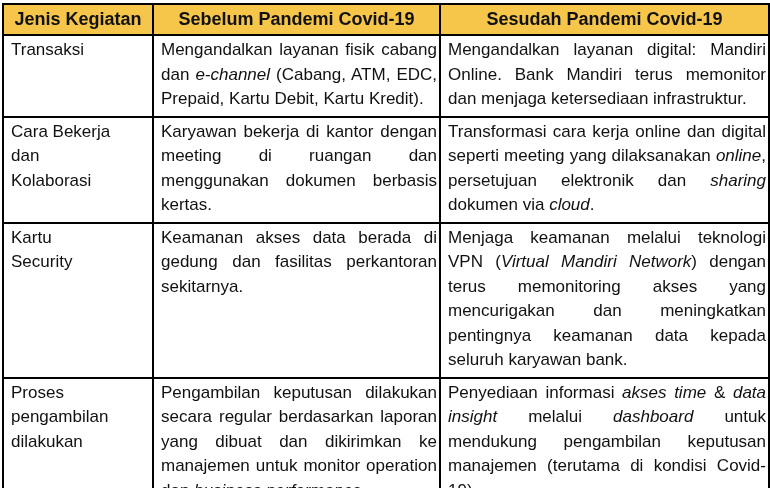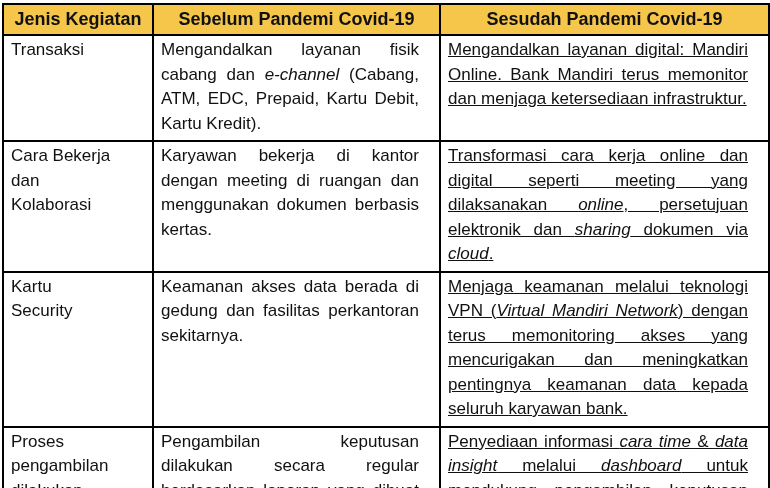--- a/index.html
+++ b/index.html
@@ -34,25 +34,25 @@
     font-weight: bold;
     font-size: 18px;
     text-align: center;
     vertical-align: middle;
     height: 28px;
     padding: 4px 4px;
   }
   table.cmp td {
     font-size: 17px;
     line-height: 24.5px;
-    padding: 2px 20px 4px 7px;
+    padding: 2px 2px 4px 7px;
   }
   td.activity-cell { text-align: left; }
   td.before-cell   { text-align: justify; padding-right: 6px; margin-top: 9px; }
-  td.after-cell    { text-align: justify; padding-right: 6px; text-decoration: underline; }
+  td.after-cell    { text-align: justify; padding-right: 6px; }
   tr.row-1 { height: 74px; }
   tr.row-2 { height: 98px; border-radius: 23px; }
   tr.row-3 { height: 144px; }
   tr.row-4 { height: 114px; }
 </style>
 </head>
 <body>
 
 <table class="cmp">
   <colgroup>
@@ -79,16 +79,16 @@
       <td class="after-cell"><span>Transformasi cara kerja online dan digital seperti meeting yang dilaksanakan </span><i>online</i><span>, persetujuan elektronik dan </span><i>sharing</i><span> dokumen via </span><i>cloud</i><span>.</span></td>
     </tr>
     <tr class="row-3">
       <td class="activity-cell"><span>Kartu</span><br><span>Security</span></td>
       <td class="before-cell"><span>Keamanan akses data berada di gedung dan fasilitas perkantoran sekitarnya.</span></td>
       <td class="after-cell"><span>Menjaga keamanan melalui teknologi VPN (</span><i>Virtual Mandiri Network</i><span>) dengan terus memonitoring akses yang mencurigakan dan meningkatkan pentingnya keamanan data kepada seluruh karyawan bank.</span></td>
     </tr>
     <tr class="row-4">
       <td class="activity-cell"><span>Proses</span><br><span>pengambilan</span><br><span>dilakukan</span></td>
       <td class="before-cell"><span>Pengambilan keputusan dilakukan secara regular berdasarkan laporan yang dibuat dan dikirimkan ke manajemen untuk monitor operation dan </span><i>business performance</i></td>
-      <td class="after-cell"><span>Penyediaan informasi </span><i>cara time</i><span> &amp; </span><i>data insight</i><span> melalui </span><i>dashboard</i><span> untuk mendukung pengambilan keputusan manajemen (terutama di kondisi Covid-19).</span></td>
+      <td class="after-cell"><span>Penyediaan informasi </span><i>akses time</i><span> &amp; </span><i>data insight</i><span> melalui </span><i>dashboard</i><span> untuk mendukung pengambilan keputusan manajemen (terutama di kondisi Covid-19).</span></td>
     </tr>
   </tbody>
 </table>
 
 </body></html>

